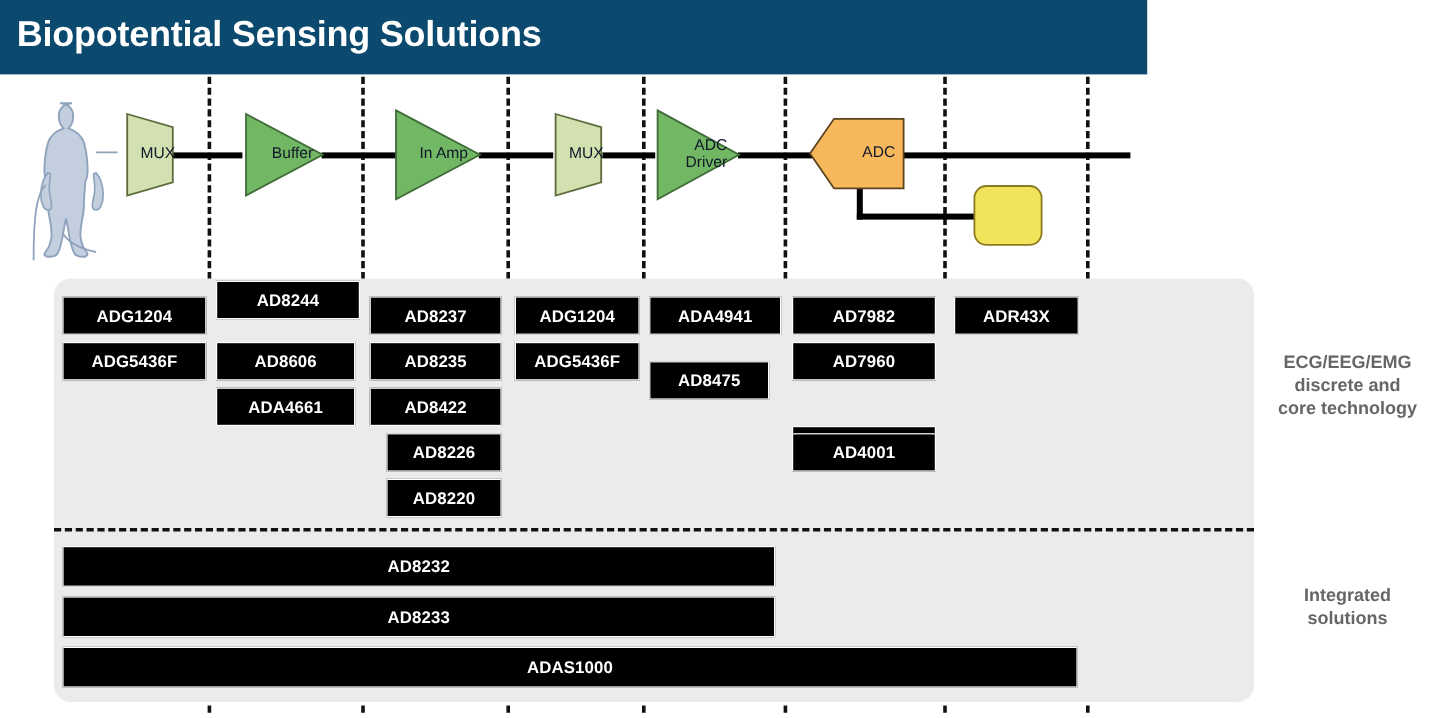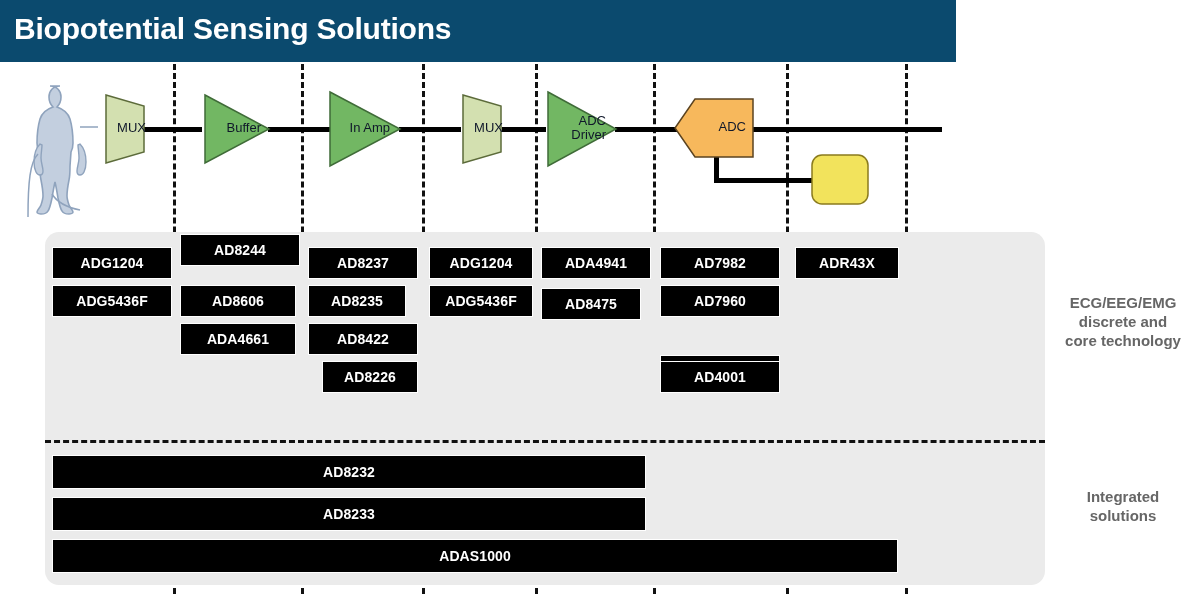--- a/index.html
+++ b/index.html
@@ -206,29 +206,30 @@
   <div id="row-divider"></div>
 
   <div class="part" style="left:52px; top:247px; width:120px; height:32px;">ADG1204</div>
   <div class="part" style="left:52px; top:285px; width:120px; height:32px;">ADG5436F</div>
 
   <div class="part" style="left:180px; top:234px; width:120px; height:32px;">AD8244</div>
   <div class="part" style="left:180px; top:285px; width:116px; height:32px;">AD8606</div>
   <div class="part" style="left:180px; top:323px; width:116px; height:32px;">ADA4661</div>
 
   <div class="part" style="left:308px; top:247px; width:110px; height:32px;">AD8237</div>
-  <div class="part" style="left:308px; top:285px; width:98px; height:32px;">AD8235</div>
+  <div class="part" style="left:308px; top:285px; width:110px; height:32px;">AD8235</div>
   <div class="part" style="left:308px; top:323px; width:110px; height:32px;">AD8422</div>
   <div class="part" style="left:322px; top:361px; width:96px;  height:32px;">AD8226</div>
+  <div class="part" style="left:322px; top:399px; width:96px;  height:32px;">AD8220</div>
 
   <div class="part" style="left:429px; top:247px; width:104px; height:32px;">ADG1204</div>
   <div class="part" style="left:429px; top:285px; width:104px; height:32px;">ADG5436F</div>
 
   <div class="part" style="left:541px; top:247px; width:110px; height:32px;">ADA4941</div>
-  <div class="part" style="left:541px; top:288px; width:100px; height:32px;">AD8475</div>
+  <div class="part" style="left:541px; top:301px; width:100px; height:32px;">AD8475</div>
 
   <div class="part" style="left:660px; top:247px; width:120px; height:32px;">AD7982</div>
   <div class="part" style="left:660px; top:285px; width:120px; height:32px;">AD7960</div>
   <div class="part" style="left:660px; top:323px; width:120px; height:32px;margin-top:32px;">AD7091</div>
   <div class="part" style="left:660px; top:361px; width:120px; height:32px;">AD4001</div>
 
   <div class="part" style="left:795px; top:247px; width:104px; height:32px;">ADR43X</div>
 
 
   <div class="part wide-part" style="left:52px; top:455px; width:594px; height:34px;">AD8232</div>

